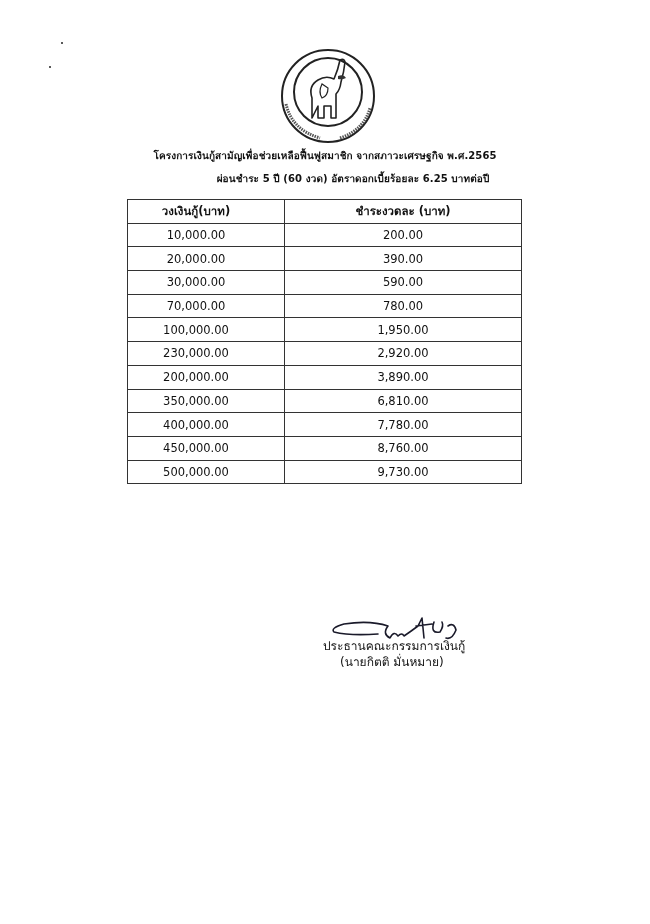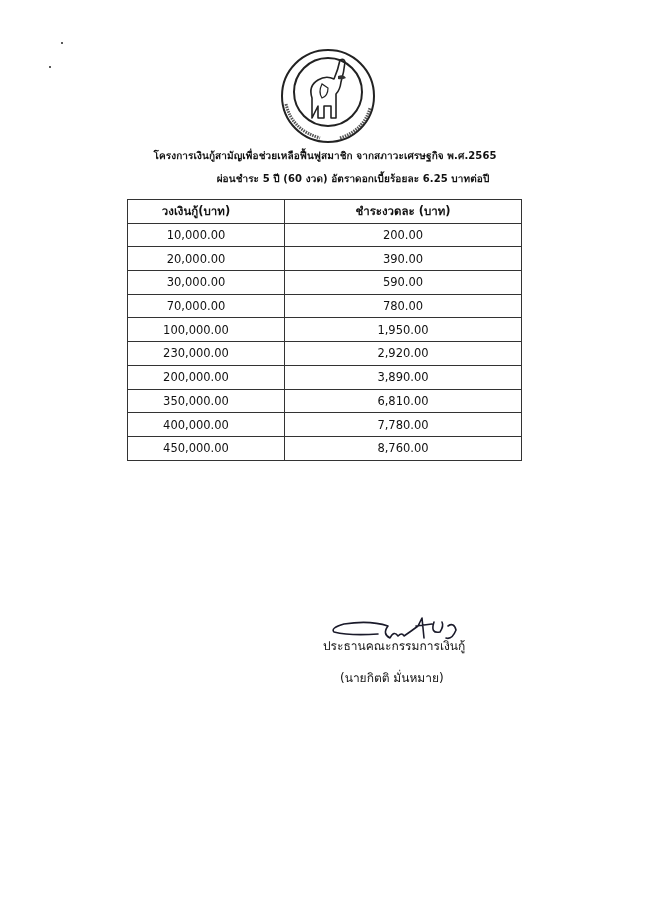--- a/index.html
+++ b/index.html
@@ -12,21 +12,21 @@
   .t1 { top: 148px; }
   .t2 { top: 171px; padding-left: 28px; }
   table.loan { position: absolute; left: 127px; top: 199px; width: 395px;
                border-collapse: collapse; font-size: 11.5px; }
   table.loan td, table.loan th { border: 1px solid #333; height: 22.7px; padding: 0;
                text-align: center; vertical-align: middle; }
   table.loan th { font-weight: bold; }
   table.loan .c1 { width: 156px; }
   .c1 span { display: inline-block; width: 118px; margin-left: -20px; }
   .sig { position: absolute; left: 330px; top: 612px; width: 140px; height: 34px; }
-  .signame { position: absolute; left: 340px; top: 668px; font-size: 12px; }
+  .signame { position: absolute; left: 340px; top: 652px; font-size: 12px; }
   .sigpos { position: absolute; left: 323px; top: 636px; font-size: 12px; }
 </style>
 </head>
 <body>
 
 <div class="speck" style="left:61px;top:42px;"></div>
 <div class="speck" style="left:49px;top:66px;"></div>
 
 <svg class="logo" viewBox="0 0 100 100">
   <circle cx="50" cy="50" r="46" fill="none" stroke="#222" stroke-width="2"></circle>
@@ -83,20 +83,24 @@
         <td>6,810.00</td>
       </tr>
     <tr>
         <td class="c1"><span>400,000.00</span></td>
         <td>7,780.00</td>
       </tr>
     <tr>
         <td class="c1"><span>450,000.00</span></td>
         <td>8,760.00</td>
       </tr>
+    <tr>
+        <td class="c1"><span>500,000.00</span></td>
+        <td>9,730.00</td>
+      </tr>
   </tbody>
 </table>
 
 <svg class="sig" viewBox="0 0 140 34">
   <path d="M48 22 Q20 24 4 20 Q0 16 14 12 Q40 8 58 14 Q52 22 60 26 Q64 18 68 24 Q72 20 74 24 Q80 20 88 14 L92 6 L94 26 M86 14 L102 12 M104 10 Q100 22 110 20 Q114 14 112 10 M118 14 Q124 10 126 18 Q122 28 116 26" fill="none" stroke="#1a1a2a" stroke-width="1.6" stroke-linecap="round" stroke-linejoin="round"></path>
 </svg>
 
 <div class="signame">(นายกิตติ  มั่นหมาย)</div>
 <div class="sigpos">ประธานคณะกรรมการเงินกู้</div>
 

